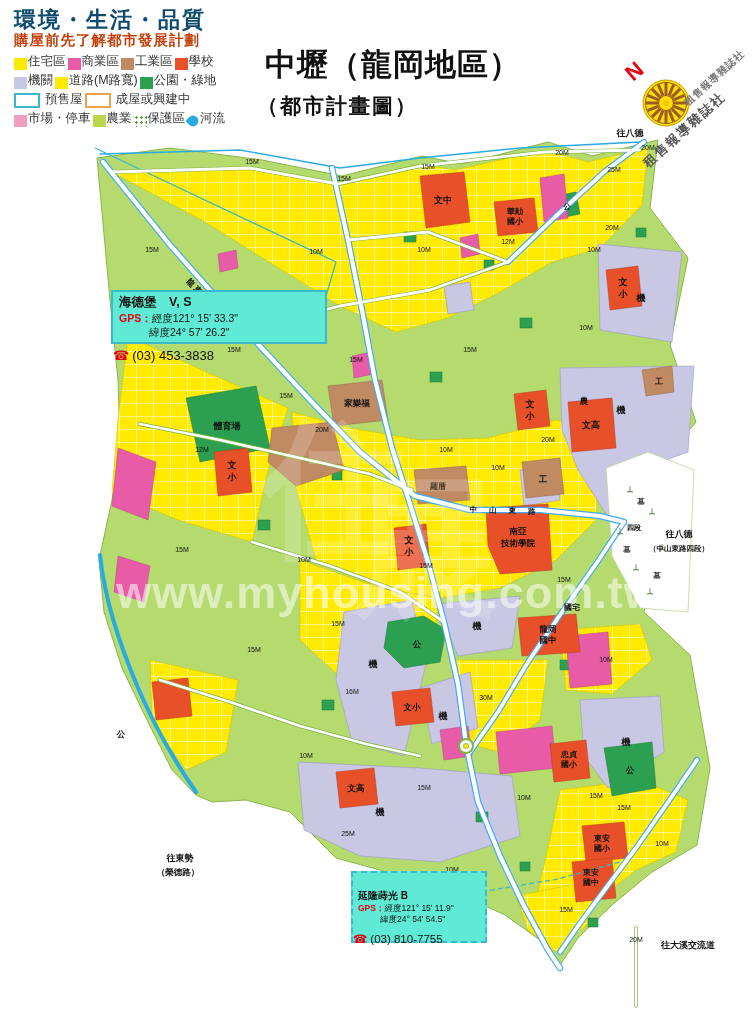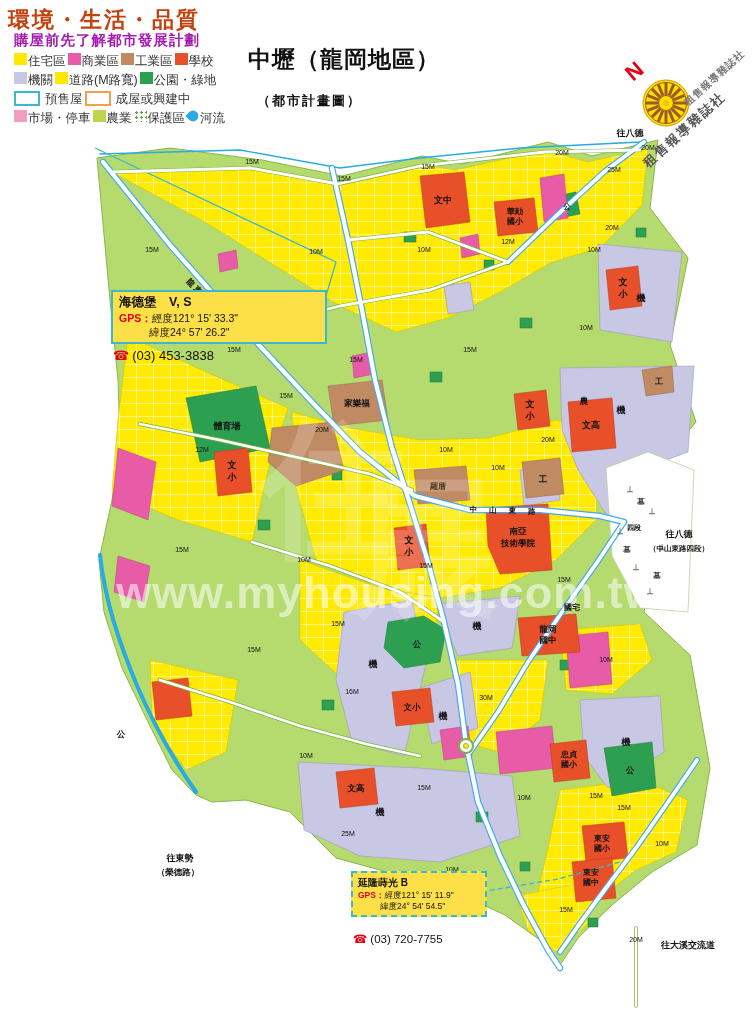--- a/index.html
+++ b/index.html
@@ -1,45 +1,45 @@
 <!DOCTYPE html>
 <html><head>
 <meta charset="utf-8">
 <style>
   html,body{margin:0;padding:0}
   body{width:754px;height:1024px;position:relative;background:#fff;overflow:hidden;
        font-family:"Liberation Sans",sans-serif;}
   .abs{position:absolute}
   #map{position:absolute;left:0;top:0;width:754px;height:1024px}
   #map text{font-family:"Liberation Sans",sans-serif}
-  .slogan{left:8px;top:5px;color:#c2410c;font-family:Liberation Mono, monospace;
+  .slogan{left:14px;top:5px;color:#0c4a6e;font-family:Liberation Mono, monospace;
           font-weight:bold;font-size:22px;letter-spacing:2px}
-  .slogan-sub{left:14px;top:31px;color:#a21caf;font-weight:bold;font-size:14.5px;letter-spacing:1px}
+  .slogan-sub{left:14px;top:31px;color:#c2410c;font-weight:bold;font-size:14.5px;letter-spacing:1px}
   .legend{left:14px;top:52px;font-size:12.5px;color:#333}
   .legend-row{display:flex;align-items:center;height:19px;white-space:nowrap}
-  .legend-item{display:flex;align-items:flex-start;margin-right:2px}
+  .legend-item{display:flex;align-items:flex-end;margin-right:2px}
   .sw{display:inline-block;width:13px;height:12px;margin-right:1px;flex:0 0 auto}
   .sw.dots{background:#fff;background-image:radial-gradient(#57A63A 1.3px,transparent 1.4px);
            background-size:5px 5px}
   .sw.riv{width:12px;height:12px;background:#29ABE2;border-radius:0 85% 85% 85%;
           transform:rotate(-45deg) scale(.9)}
   .sw.box{width:22px;height:11px;background:#fff;border-width:2px;border-style:solid;margin-right:5px}
   .note{left:236px;top:7px;width:430px;font-size:11.5px;line-height:1.4;color:#222;font-weight:bold}
   .note .r{color:#E60012}
   .note .l2{padding-left:2.3em}
-  .big-title{left:248px;top:44px;font-family:"Liberation Serif",serif;font-weight:bold;
-             font-size:23px;color:#111;letter-spacing:1px}
+  .big-title{left:265px;top:44px;font-family:"Liberation Serif",serif;font-weight:bold;
+             font-size:31px;color:#111;letter-spacing:1px}
   .sub-title{left:257px;top:92px;font-family:"Liberation Serif",serif;font-weight:bold;
-             font-size:13px;color:#111;letter-spacing:2px}
-  .callout{background:#fde047;font-size:10.5px;line-height:1.35;color:#111;padding:2px 6px 3px}
+             font-size:21px;color:#111;letter-spacing:2px}
+  .callout{background:#5eead4;font-size:10.5px;line-height:1.35;color:#111;padding:2px 6px 3px}
   .callout .nm{font-weight:bold;font-size:12.5px}
   .callout .gps .r{color:#E60012;font-weight:bold}
   .callout .ind{padding-left:30px}
   .c1{left:111px;top:290px;width:200px;border:2px solid #3BB8C9}
-  .c2{left:351px;top:871px;width:122px;border:2px dashed #3BB8C9;font-size:8.5px;padding:3px 5px}
+  .c2{left:351px;top:871px;width:122px;border:2px dashed #3BB8C9;font-size:8.5px;padding:16px 5px}
   .c2 .nm{font-size:10px}
   .c2 .ind{padding-left:22px}
   .phone{font-weight:normal;color:#111}
   .p1{left:113px;top:348px;font-size:13px}
   .p2{left:353px;top:932px;font-size:11.5px}
   .tel{color:#E60012;margin-right:3px}
 </style>
 </head>
 <body>
 
@@ -408,14 +408,14 @@
 <div class="abs phone p1">
   <span class="tel">☎</span><span>(03) 453-3838</span>
 </div>
 
 <div class="abs callout c2">
   <div class="nm">延隆蒔光 B</div>
   <div class="gps"><span class="r">GPS：</span><span>經度121° 15' 11.9"</span></div>
   <div class="gps ind">緯度24° 54' 54.5"</div>
 </div>
 <div class="abs phone p2">
-  <span class="tel">☎</span><span>(03) 720-7755</span>
+  <span class="tel">☎</span><span>(03) 810-7755</span>
 </div>
 
 </body></html>

